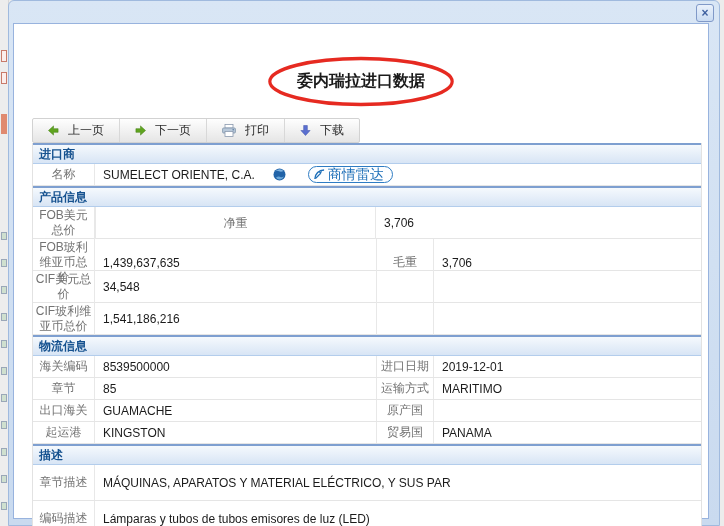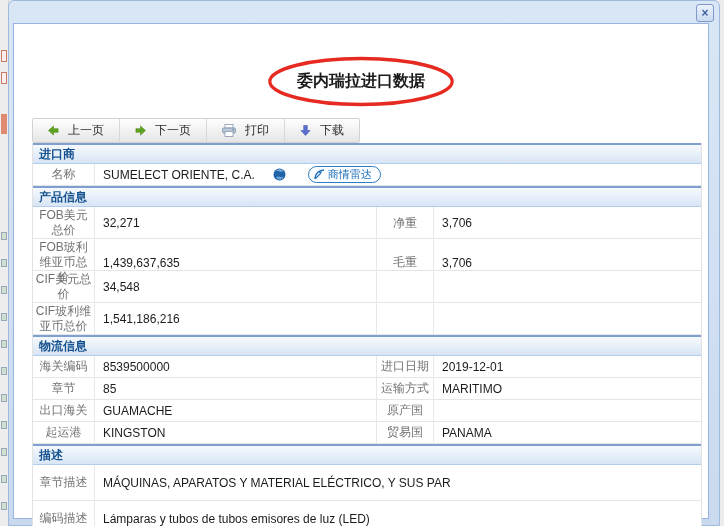--- a/index.html
+++ b/index.html
@@ -81,21 +81,21 @@
     border-right: 1px solid #e8e8e8;
   }
   .cell-value { display: flex; align-items: center; padding: 1px 8px; color: #1b1b1b; gap: 12px; }
   .cell-label2 { border-left: 1px solid #e8e8e8; }
   .h22 { height: 22px; } .h32 { height: 32px; } .h20 { height: 36px; }
 
   .globe { margin-left: 6px; display: inline-flex; cursor: pointer; }
   .radar-badge {
     display: inline-flex; align-items: center; gap: 3px; margin-left: 10px;
     border: 1px solid #2e7cc3; border-radius: 9px; height: 17px;
-    padding: 0 8px 0 5px; color: #1e6fb8; font-size: 11px; cursor: pointer;
+    padding: 0 8px 0 5px; color: #1e6fb8; font-size: 14px; cursor: pointer;
     background: #fdfeff;
   }
 </style>
 </head>
 <body>
 
 <div class="bg-strip">
   <div class="bg-frag frag-red" style="top:50px"></div>
   <div class="bg-frag frag-red" style="top:72px"></div>
   <div class="bg-frag frag-orange" style="top:114px"></div>
@@ -187,21 +187,20 @@
               <path d="M8.8 2.2 L5.4 3.6 L7.4 5.8 Z" fill="#1e6fb8"></path>
             </svg>
             <span>商情雷达</span>
           </span>
         </div>
       </div>
 
       <div class="sec-header">产品信息</div>
       <div class="row row-4 h32">
         <div class="cell-label">FOB美元总价</div>
-        <div class="cell-value">32,271</div>
         <div class="cell-label cell-label2">净重</div>
         <div class="cell-value">3,706</div>
       </div>
       <div class="row row-4 h32">
         <div class="cell-label">FOB玻利维亚币总价</div>
         <div class="cell-value">1,439,637,635</div>
         <div class="cell-label cell-label2">毛重</div>
         <div class="cell-value">3,706</div>
       </div>
       <div class="row row-4 h32">

